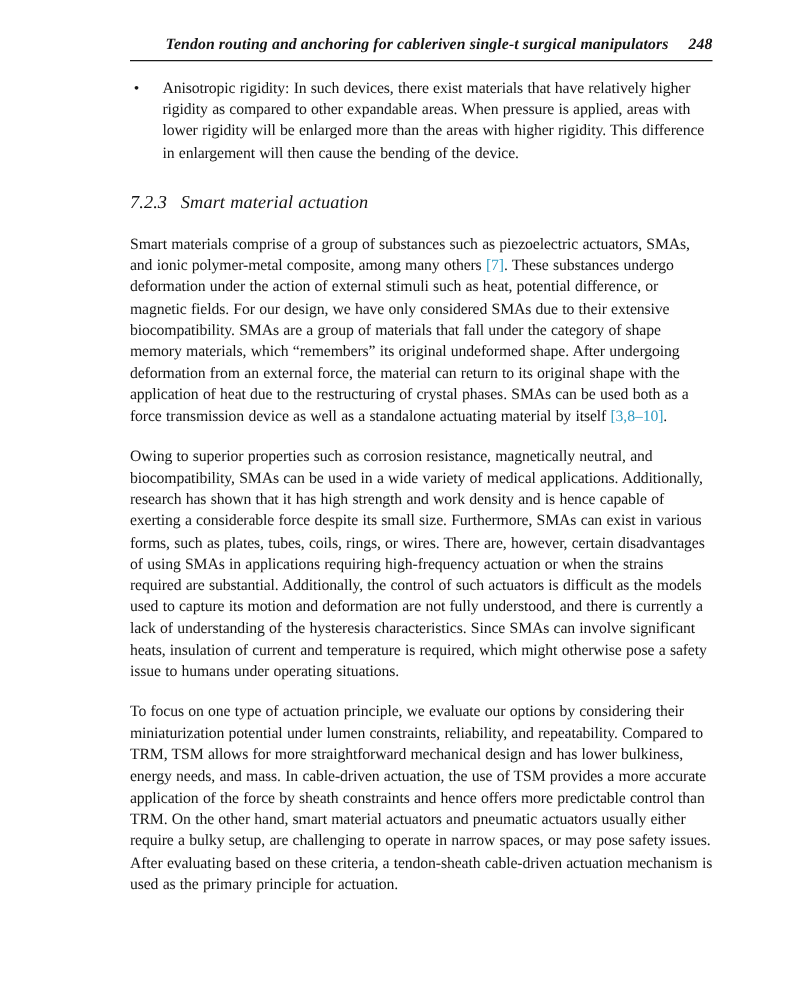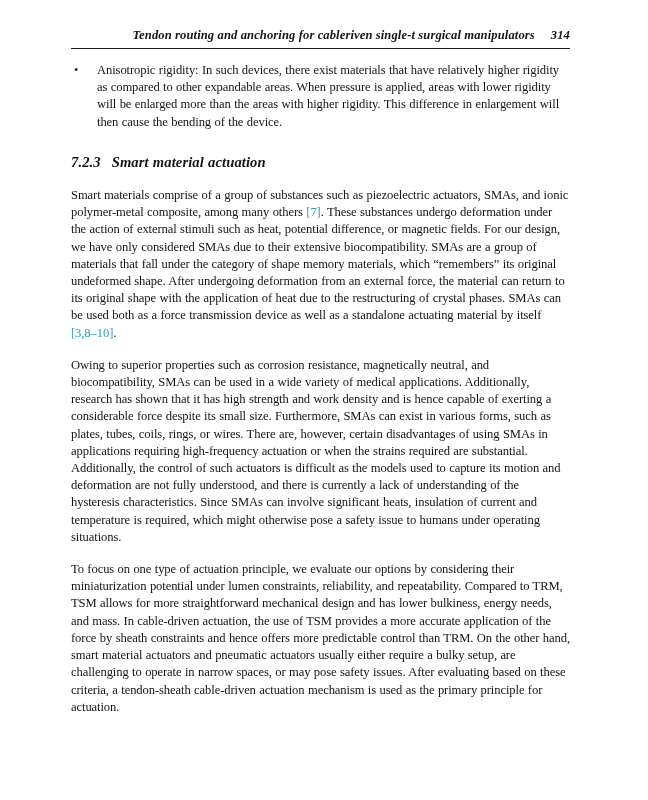--- a/index.html
+++ b/index.html
@@ -16,21 +16,21 @@
     width: 648px;
     height: 800px;
     font-family: "Liberation Serif", "DejaVu Serif", serif;
     color: var(--text);
     overflow: hidden;
   }
   .page {
     position: relative;
     width: 648px;
     height: 800px;
-    padding: 28px 78px 0 71px;
+    padding: 28px 78px 0 104px;
   }
   
   .running-head {
     display: flex;
     justify-content: flex-end;
     align-items: baseline;
     gap: 16px;
     font-weight: bold;
     font-style: italic;
     font-size: 12.6px;
@@ -58,21 +58,21 @@
     font-size: 12.6px;
     line-height: 17.2px;
   }
   .bullet-text {
     margin: 0;
     flex: 1 1 auto;
   }
   h2.section-heading {
     margin: 23px 0 16px 0;
     font-size: 14.6px;
-    font-weight: bold;
+    font-weight: normal;
     font-style: italic;
     letter-spacing: 0.1px;
   }
   h2.section-heading .sec-num {
     margin-right: 11px;
   }
   p.para {
     margin: 0 0 15px 0;
   }
   .cite {
@@ -82,21 +82,21 @@
   }
 </style>
 </head>
 <body>
 
 <div class="page">
 
   <header>
     <div class="running-head">
       <span>Tendon routing and anchoring for cableriven single-t surgical manipulators</span>
-      <span>314</span>
+      <span>248</span>
     </div>
     <div class="header-rule"></div>
   </header>
 
   <main class="bodytext">
 
     <div class="bullet-item">
       <span class="bullet-glyph">•</span>
       <p class="bullet-text">Anisotropic rigidity: In such devices, there exist materials that have relatively higher rigidity as compared to other expandable areas. When pressure is applied, areas with lower rigidity will be enlarged more than the areas with higher rigidity. This difference in enlargement will then cause the bending of the device.</p>
     </div>

